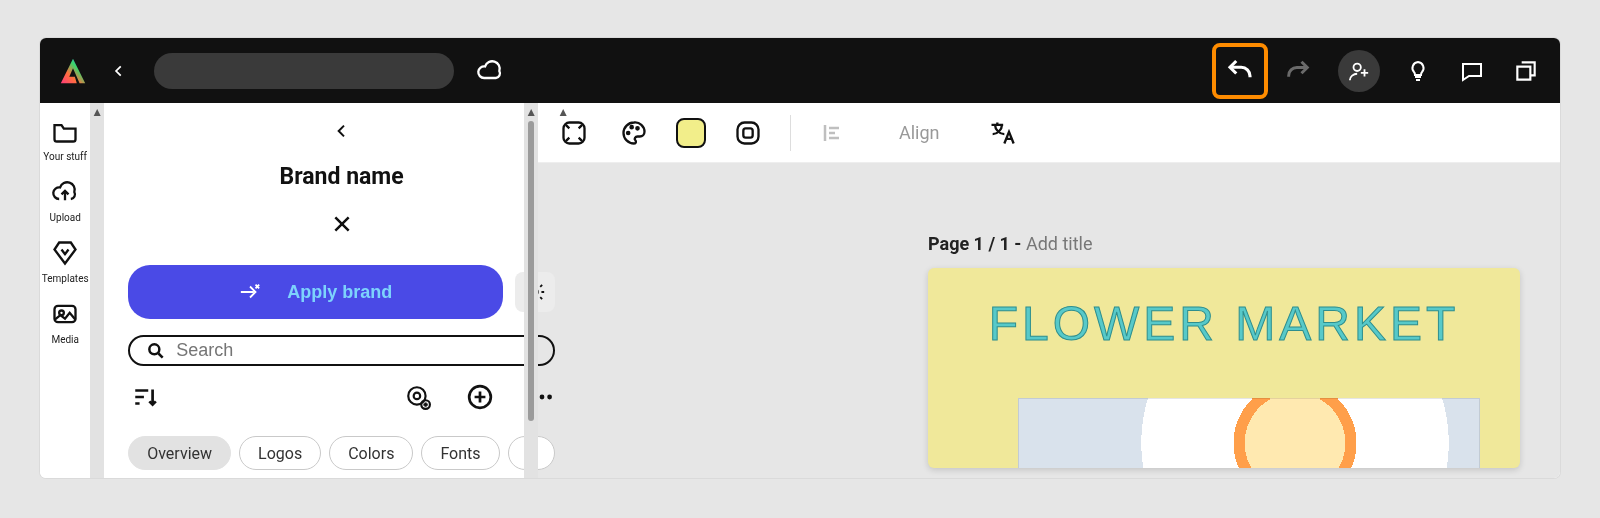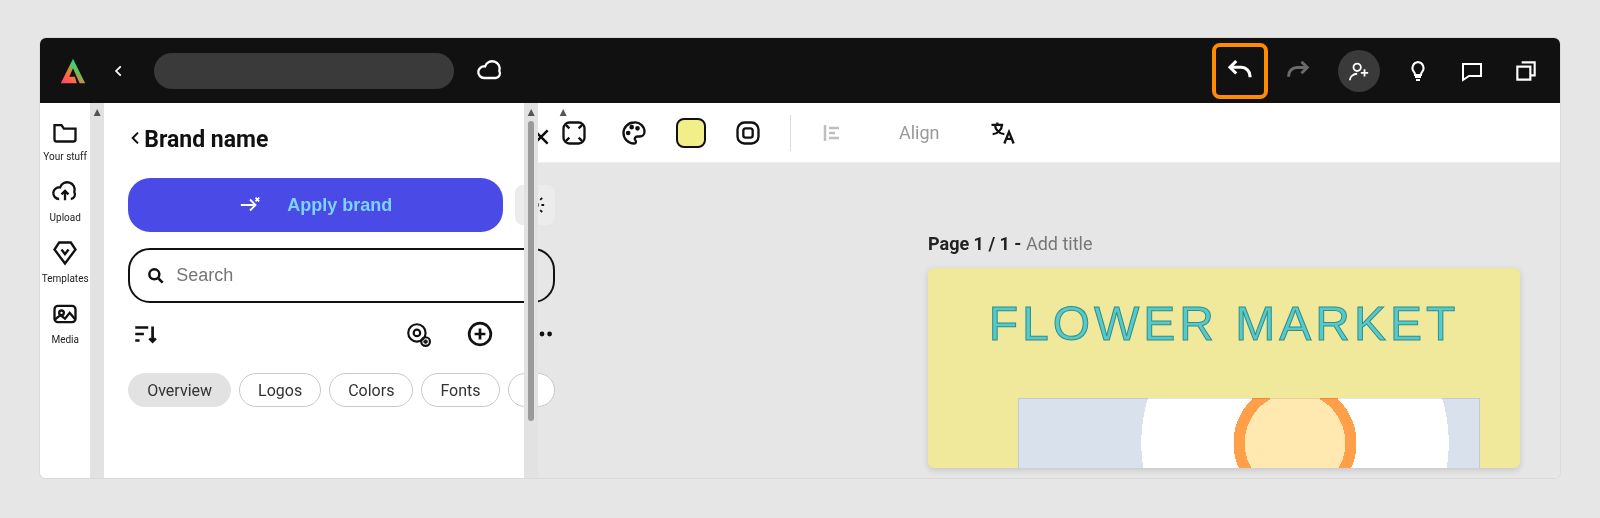--- a/index.html
+++ b/index.html
@@ -27,31 +27,31 @@
   .rail-label { font-size: 10px; color: #222; }
 
   .scroll-col { width: 26px; background: #e2e2e2; position: relative; }
   .scroll-arrow-up { position: absolute; top: 0; left: 0; right: 0; height: 18px; display: flex; align-items: center; justify-content: center; font-size: 12px; color: #555; }
   .scroll-thumb { position: absolute; left: 4px; right: 4px; background: #9b9b9b; border-radius: 4px; }
 
   .panel-wrap { width: 420px; background: #fff; display: flex; }
   .panel-main { flex: 1; padding: 14px 8px 0 24px; position: relative; }
   .panel-inner-scroll { width: 22px; background: #e2e2e2; position: relative; }
 
-  .panel-head { display: flex; align-items: center; gap: 0; margin-bottom: 22px; padding-top: 6px; }
+  .panel-head { display: flex; align-items: center; gap: 20px; margin-bottom: 22px; padding-top: 6px; flex-direction: column; }
   .panel-head .chev { cursor: pointer; }
   .panel-title { font-size: 23px; font-weight: 700; color: #111; flex: 1; }
   .close-x { cursor: pointer; font-size: 20px; padding: 4px; }
 
   .apply-row { display: flex; align-items: center; gap: 12px; margin-bottom: 16px; }
   .apply-btn { flex: 1; height: 54px; background: #4a4ae6; color: #7dd3fc; border: none; border-radius: 22px; font-size: 18px; font-weight: 700; display: flex; align-items: center; justify-content: center; gap: 26px; cursor: pointer; }
   .gear-btn { width: 40px; height: 40px; background: #ececec; border-radius: 8px; display: flex; align-items: center; justify-content: center; cursor: pointer; }
 
   .search-row { margin-bottom: 18px; }
-  .search-input-wrap { height: 55px; border: 2px solid #111; border-radius: 22px; display: flex; align-items: center; padding: 0 16px; gap: 10px; }
+  .search-input-wrap { height: 31px; border: 2px solid #111; border-radius: 22px; display: flex; align-items: center; padding: 0 16px; gap: 10px; }
   .search-input { border: none; outline: none; font-size: 18px; flex: 1; color: #555; background: transparent; }
 
   .tool-row { display: flex; align-items: center; gap: 36px; margin-bottom: 22px; padding-left: 4px; }
   .tool-row .spacer { flex: 1; }
   .tool-ic { cursor: pointer; }
 
   .chip-row { display: flex; gap: 8px; overflow: hidden; }
   .chip { height: 34px; border: 1px solid #c9c9c9; border-radius: 17px; padding: 8px 18px; font-size: 16px; color: #333; display: flex; align-items: center; cursor: pointer; background: #fff; white-space: nowrap; }
   .chip.active { background: #e2e2e2; border-color: #e2e2e2; }
 

